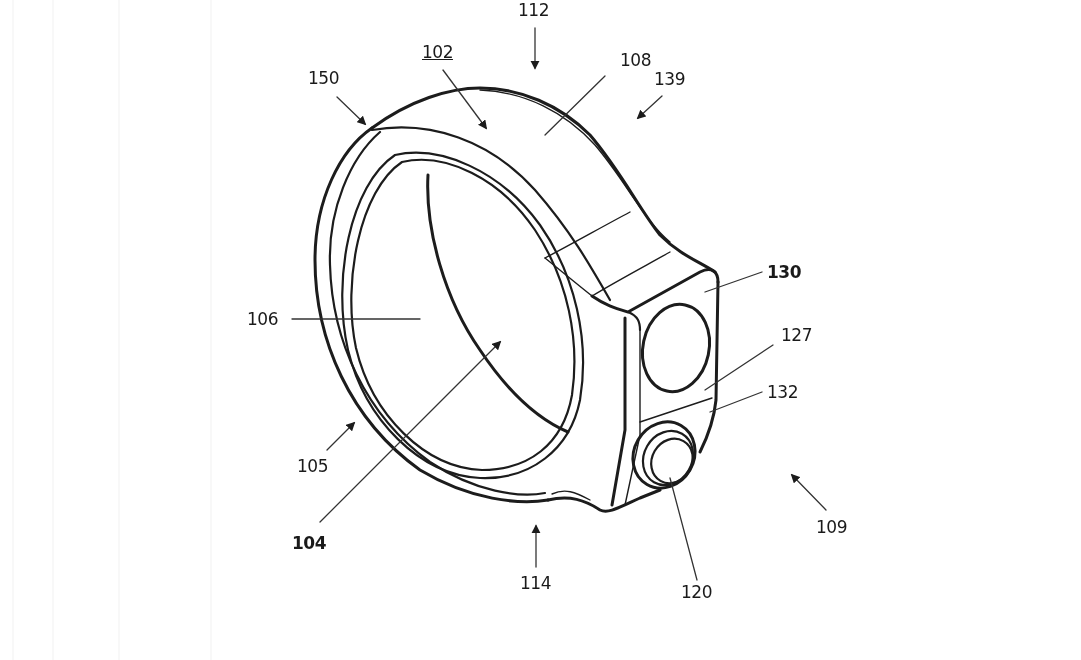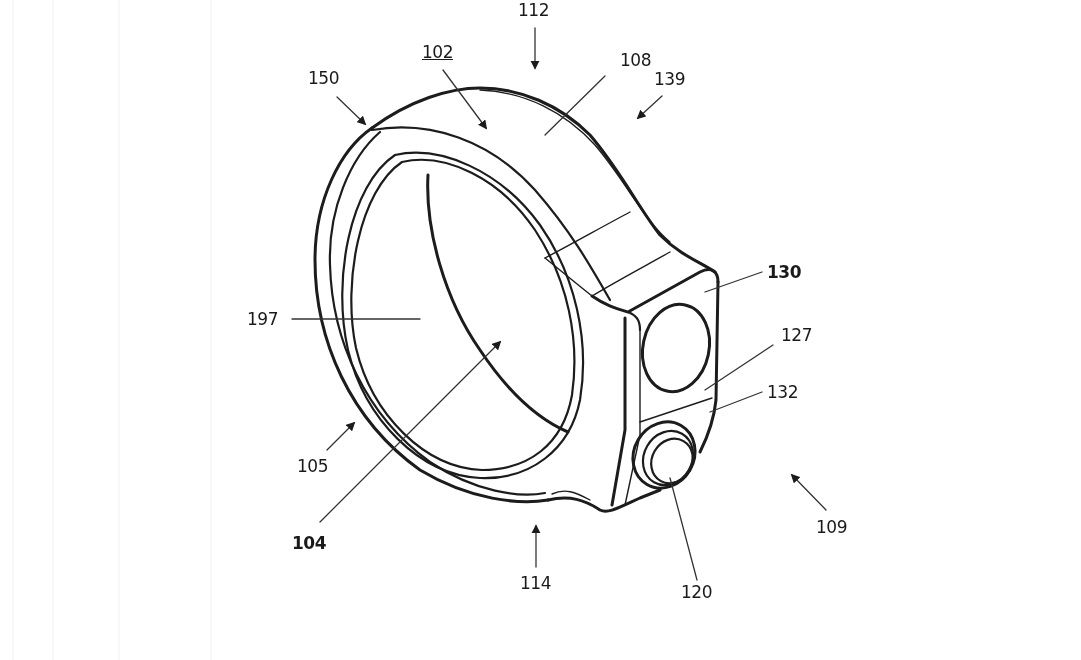--- a/index.html
+++ b/index.html
@@ -115,21 +115,21 @@
     </g>
   </svg>
 
   
   <span class="lbl" style="left:518px;top:2px;">112</span>
   <span class="lbl" style="left:422px;top:44px;text-decoration:underline;">102</span>
   <span class="lbl" style="left:580px;top:52px;margin-left:40px;">108</span>
   <span class="lbl" style="left:308px;top:70px;">150</span>
   <span class="lbl" style="left:654px;top:71px;">139</span>
   <span class="lbl" style="left:767px;top:264px;font-weight:bold;">130</span>
-  <span class="lbl" style="left:247px;top:311px;">197</span>
+  <span class="lbl" style="left:247px;top:311px;">106</span>
   <span class="lbl" style="left:781px;top:327px;">127</span>
   <span class="lbl" style="left:767px;top:384px;">132</span>
   <span class="lbl" style="left:297px;top:458px;">105</span>
   <span class="lbl" style="left:816px;top:519px;">109</span>
   <span class="lbl" style="left:292px;top:535px;font-weight:bold;">104</span>
   <span class="lbl" style="left:520px;top:575px;">114</span>
   <span class="lbl" style="left:681px;top:584px;">120</span>
 </div>
 
 </body></html>

